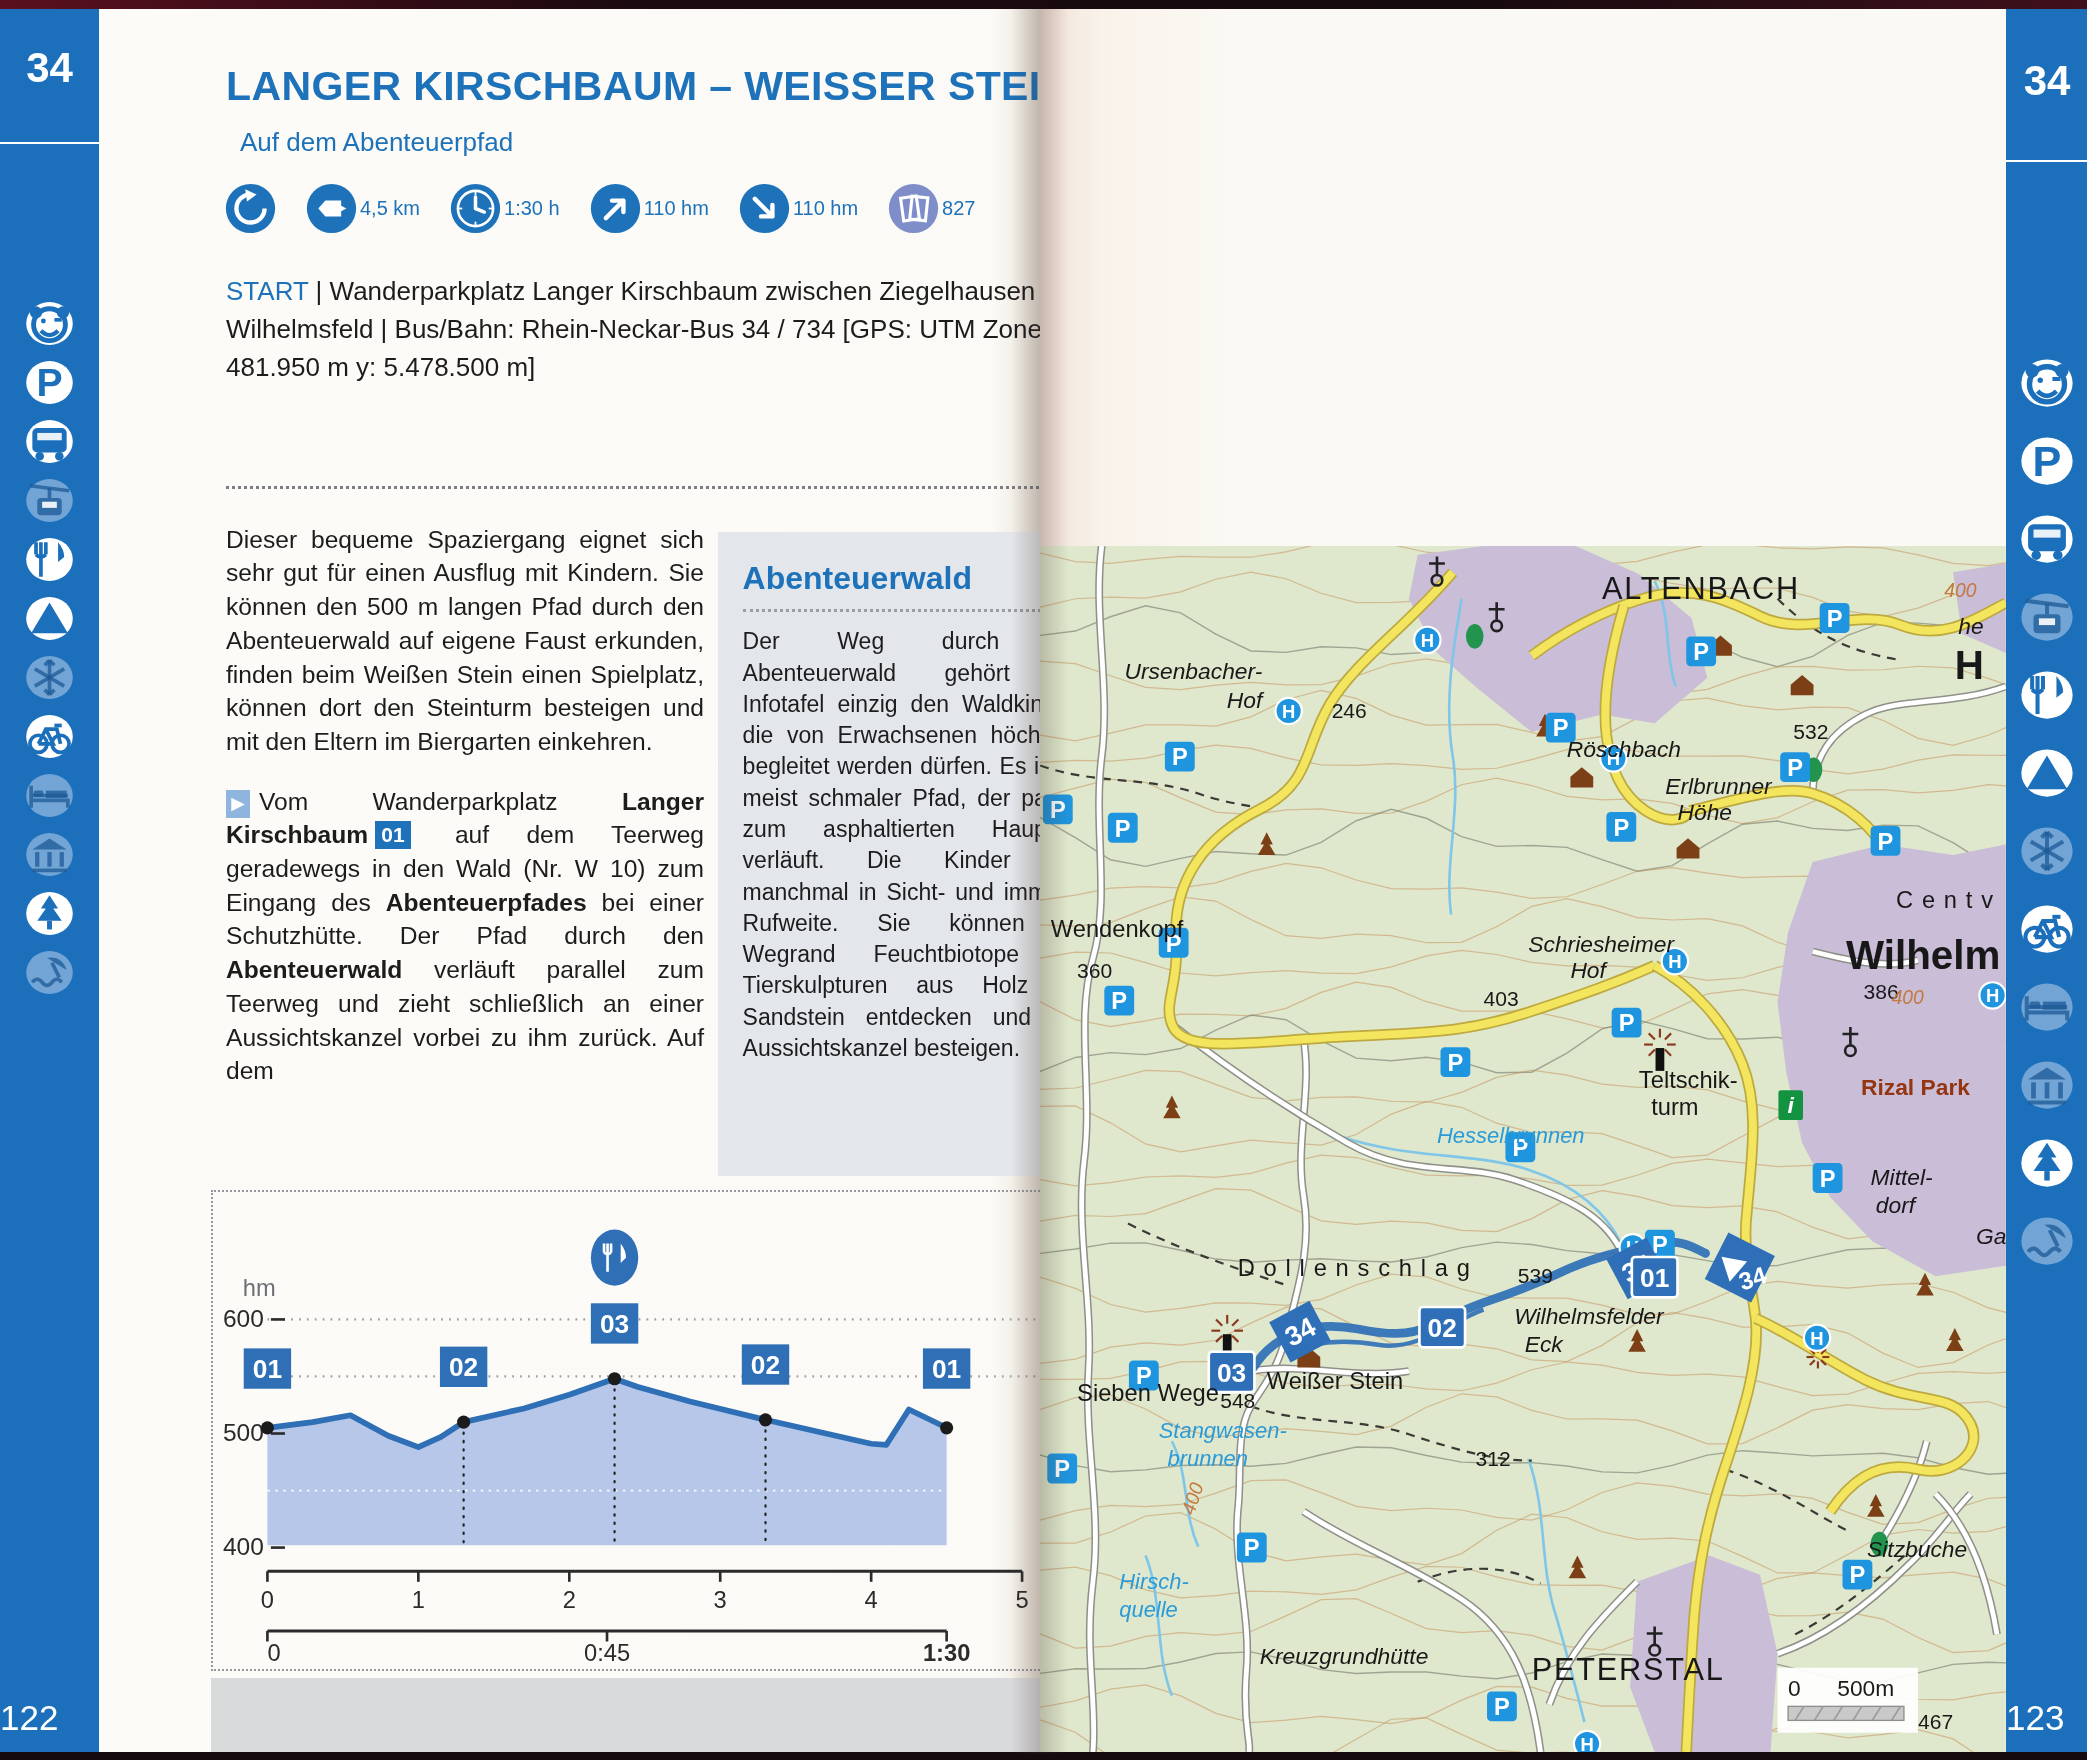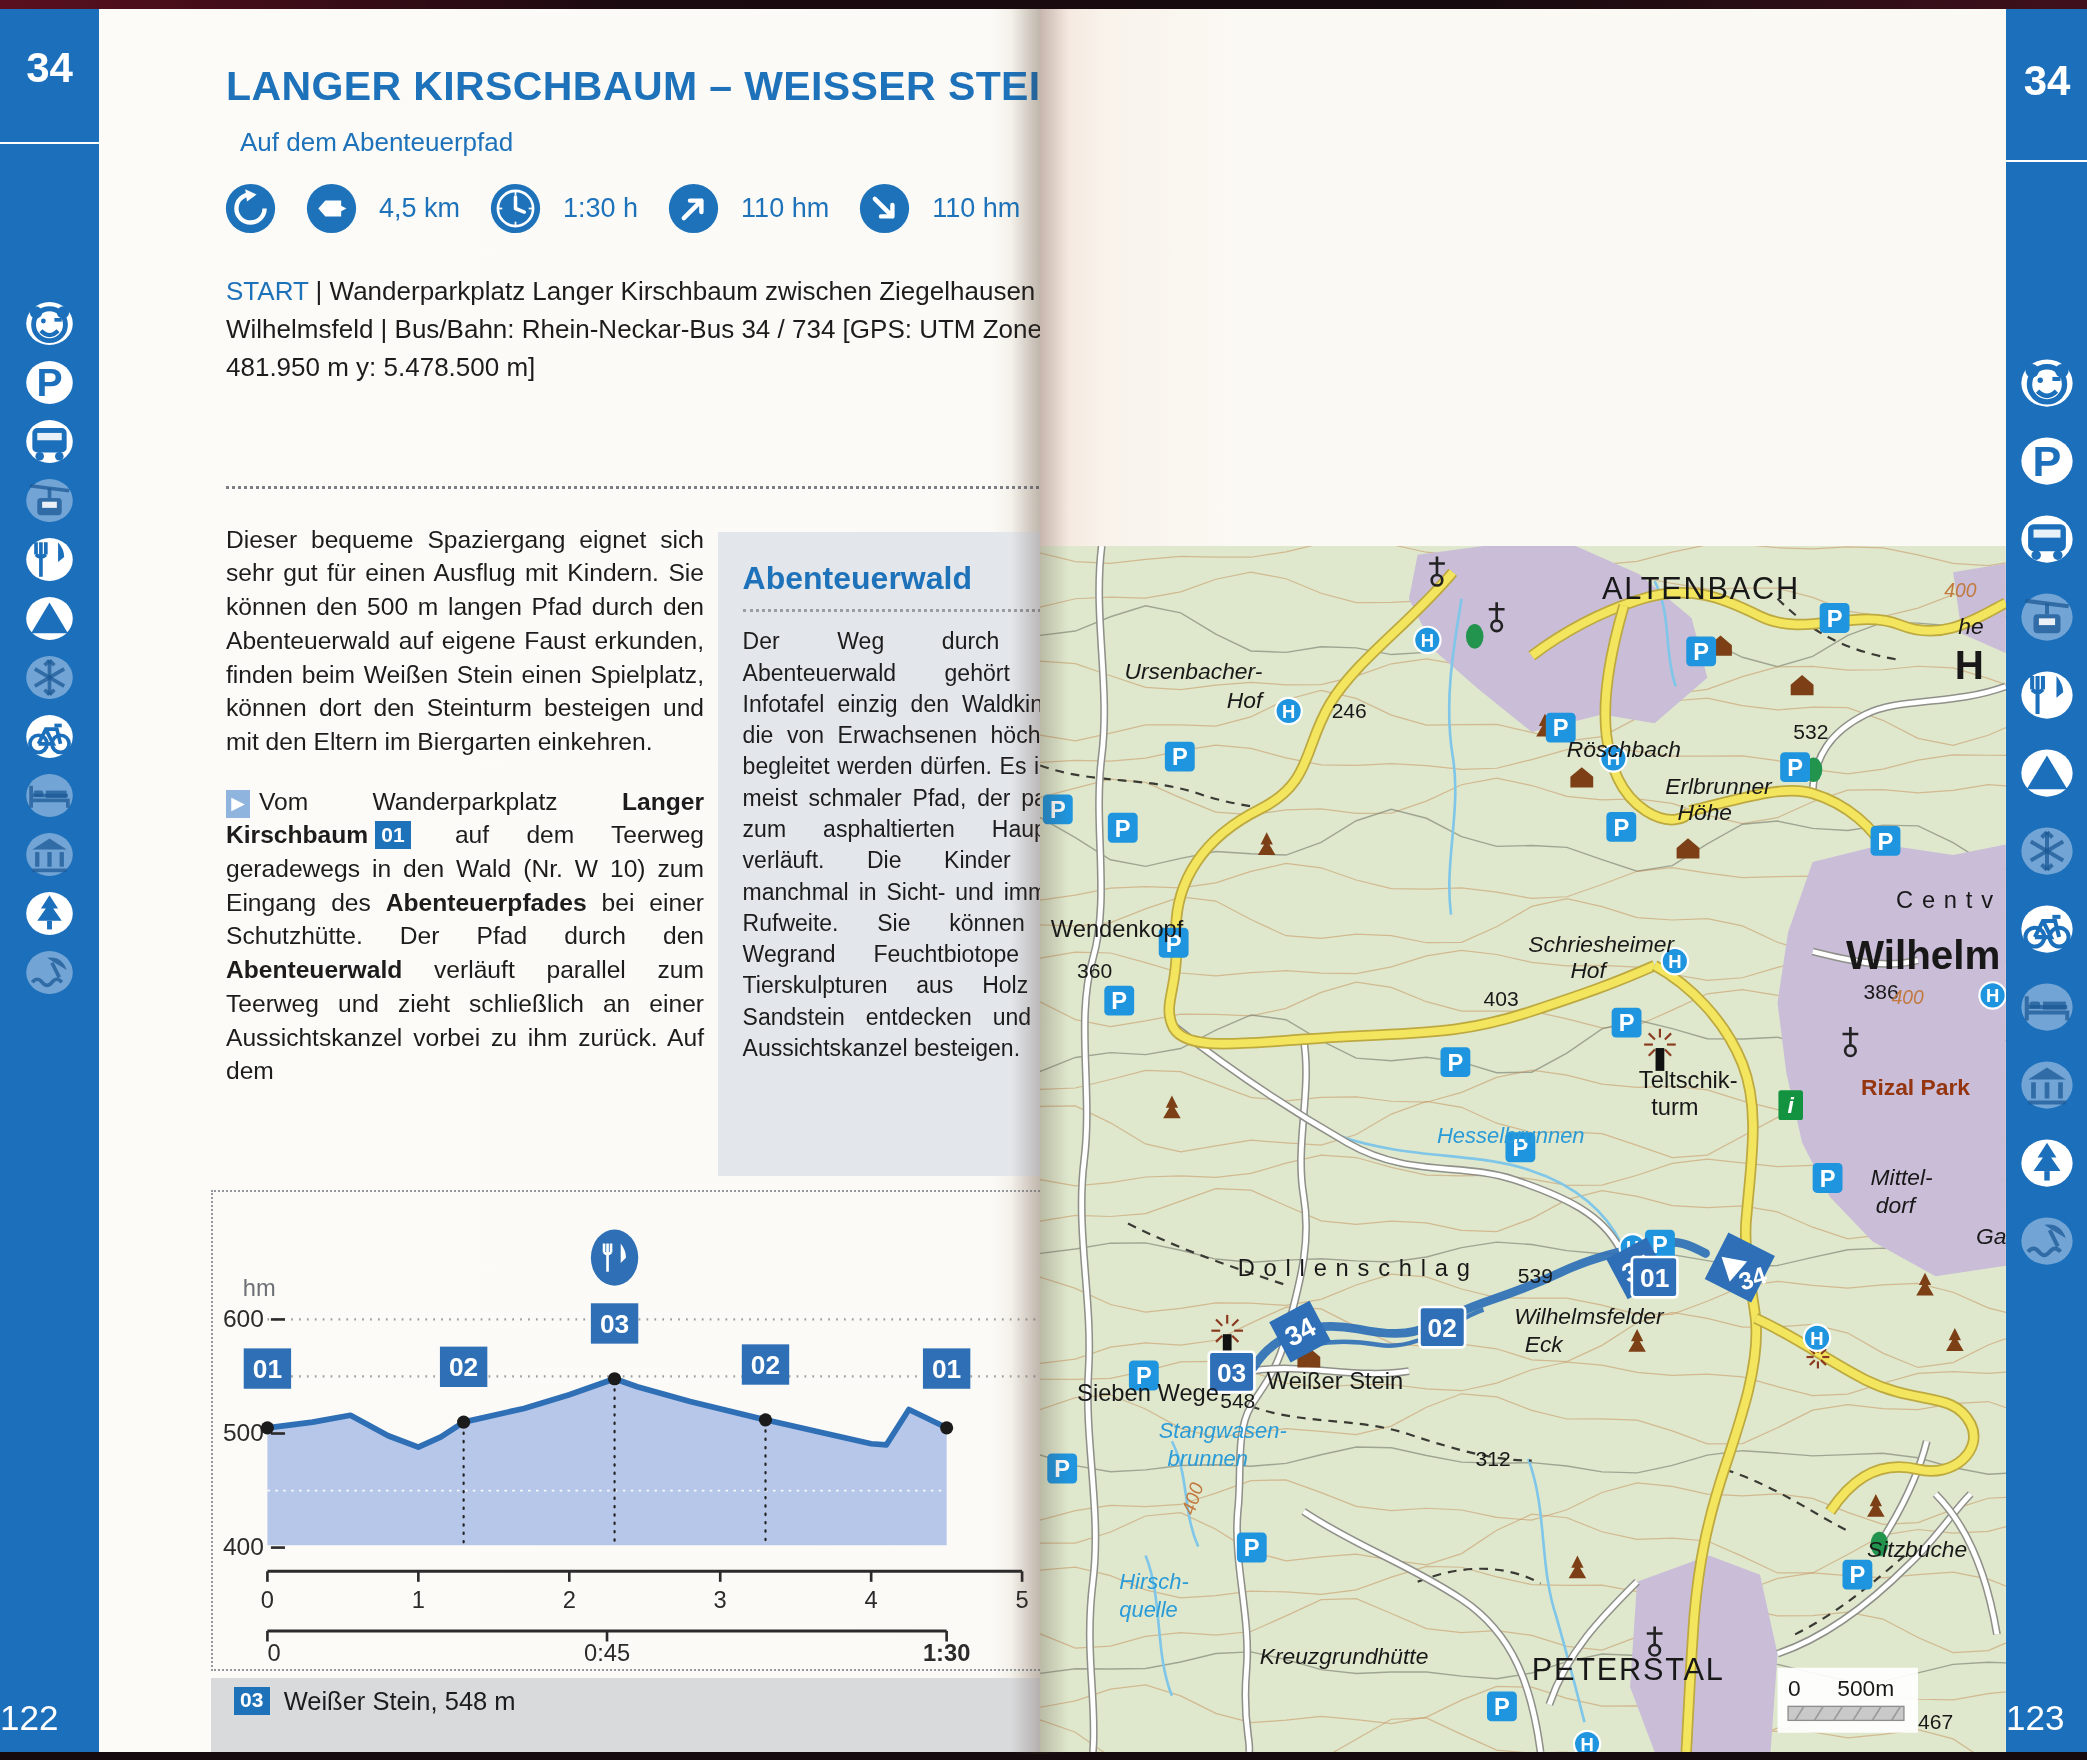--- a/index.html
+++ b/index.html
@@ -16,21 +16,21 @@
   .sb-num{position:absolute;width:100%;text-align:center;color:#fff;font-size:42px;font-weight:bold;}
   .sb-line{position:absolute;left:0;width:100%;height:2.6px;background:#fff;}
   .sb-icons{position:absolute;left:0;width:100%;display:flex;flex-direction:column;align-items:center;}
   .sb-icon{border-radius:50%;display:block;}
   .sb-pagenum{position:absolute;bottom:16px;width:100%;text-align:left;color:#fff;font-size:35px;}
   .title{position:absolute;left:127px;top:54px;width:900px;font-size:41px;font-weight:bold;color:#1d72ba;letter-spacing:0.4px;}
   .subtitle{position:absolute;left:141px;top:118px;font-size:26px;color:#1d72ba;}
   .stats{position:absolute;left:126px;top:174px;width:904px;display:flex;align-items:center;}
   .stat{display:flex;align-items:center;margin-right:30px;}
   .stat svg{display:block;}
-  .stat-label{font-size:27px;color:#1d72ba;margin-left:22px;white-space:nowrap;text-align:right;}
+  .stat-label{font-size:20px;color:#1d72ba;margin-left:3px;white-space:nowrap;text-align:right;}
   .startblock{position:absolute;left:127px;top:263px;width:897px;font-size:26px;line-height:1.47;color:#1c1c1c;text-align:left;}
   .startblock p{margin:0;}
   .blue{color:#1d72ba;}
   .b{font-weight:bold;}
   .dotted-div{position:absolute;left:127px;top:477px;width:897px;border-top:3.5px dotted #7a7d82;}
   .colL{position:absolute;left:127px;top:514px;width:478px;font-size:24.6px;line-height:1.37;color:#1c1c1c;text-align:justify;}
   .colL p{margin:0 0 26px 0;}
   .wp-badge{display:inline-block;background:#1d72ba;color:#fff;font-weight:bold;font-size:21px;line-height:1.25;padding:0.9px 6.1px;margin:0 7px;vertical-align:1.8px;}
   .play-icon{display:inline-block;background:#8fb4dd;color:#fff;font-size:17.6px;line-height:1;padding:4.4px 5.3px 6.1px 5.3px;margin-right:8.8px;vertical-align:0.9px;}
   .infobox{position:absolute;left:619px;top:523px;width:402px;height:644px;background:#e3e6ea;box-sizing:border-box;padding:23px 24.6px;}
@@ -205,21 +205,20 @@
         <text x="62" y="534" font-size="27" fill="#2b2b2b" text-anchor="start" font-weight="normal">0</text>
         <path d="M449,500 V512" stroke="#2b2b2b" stroke-width="3"></path>
         <text x="449" y="534" font-size="27" fill="#2b2b2b" text-anchor="middle" font-weight="normal">0:45</text>
         <path d="M836,500 V512" stroke="#2b2b2b" stroke-width="3"></path>
         <text x="836" y="534" font-size="27" fill="#2b2b2b" text-anchor="middle" font-weight="bold">1:30</text>
         <text x="962" y="534" font-size="27" fill="#8a8d92">Std.</text>
       </svg>
   </div>
 
   <div class="legendbox" id="chart-legend">
-      <div class="legend-row"><span><span class="wp-badge">03</span> Weißer Stein, 548 m </span></div>
     </div>
 </div>
 
 <div class="page page-right">
   
   
 </div>
 
 <div class="mapwrap">
   <svg id="map-svg" width="966" height="1206" viewBox="0 0 1100 1374">

